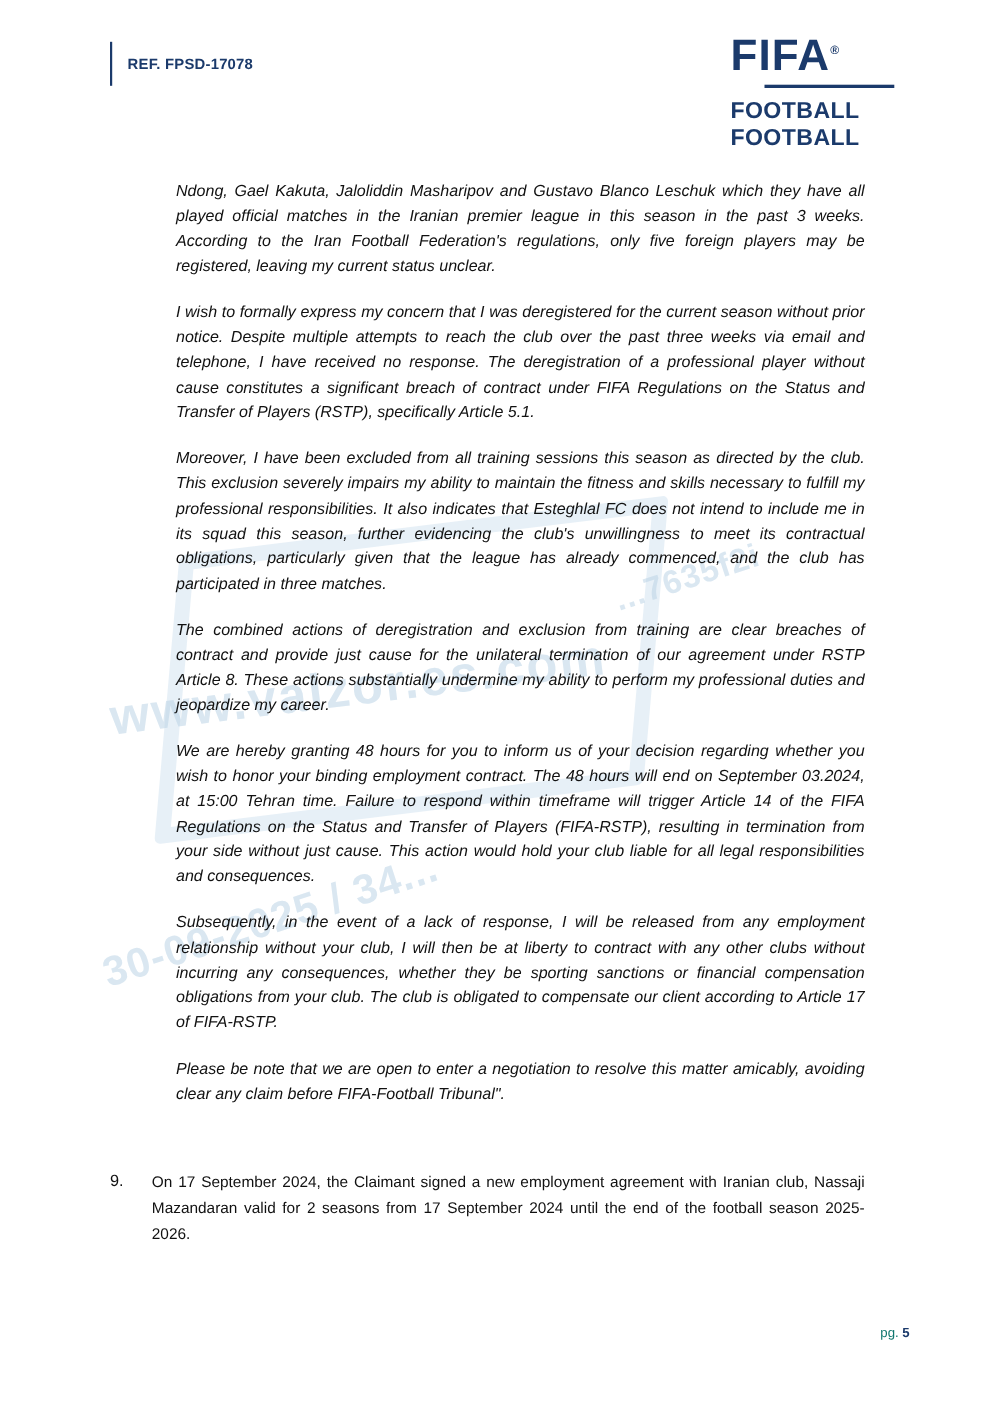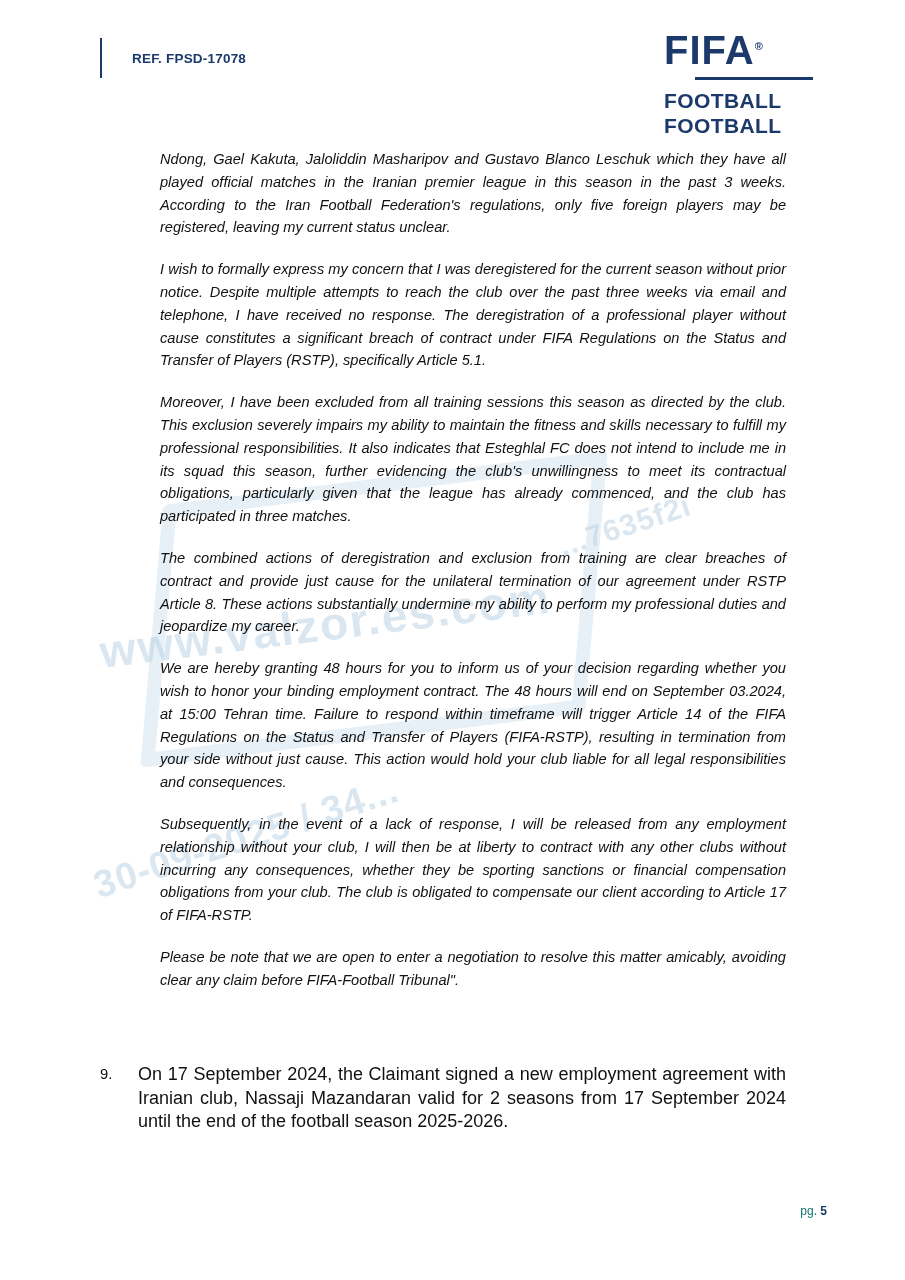--- a/index.html
+++ b/index.html
@@ -31,21 +31,20 @@
     right: 0;
     height: 150px;
   }
 
   .ref-block {
     position: absolute;
     top: 38px;
     left: 100px;
     display: flex;
     align-items: center;
-    gap: 16px;
   }
   .ref-bar {
     width: 2px;
     height: 40px;
     background: #1b3a6b;
     margin-right: 14px;
   }
   .ref-text {
     font-size: 13.5px;
     font-weight: bold;
@@ -130,21 +129,21 @@
     height: 230px;
     border: 14px solid #cfe2f0;
     opacity: 0.5;
     transform: rotate(-7deg) skewX(-12deg);
     border-radius: 6px;
   }
 
   
   .content {
     position: absolute;
-    top: 148px;
+    top: 163px;
     left: 160px;
     width: 626px;
   }
 
   .para {
     font-style: italic;
     font-size: 14.6px;
     line-height: 22.8px;
     text-align: justify;
     margin: 0 0 19px 0;
@@ -161,21 +160,21 @@
   }
   .numbered .num {
     width: 38px;
     flex: 0 0 38px;
     font-size: 14.8px;
     line-height: 23.5px;
     color: #111111;
   }
   .numbered .txt {
     flex: 1;
-    font-size: 18px;
+    font-size: 14px;
     line-height: 23.5px;
     text-align: justify;
     color: #111111;
   }
 
   .footer {
     position: absolute;
     right: 78px;
     bottom: 62px;
     font-size: 12px;

